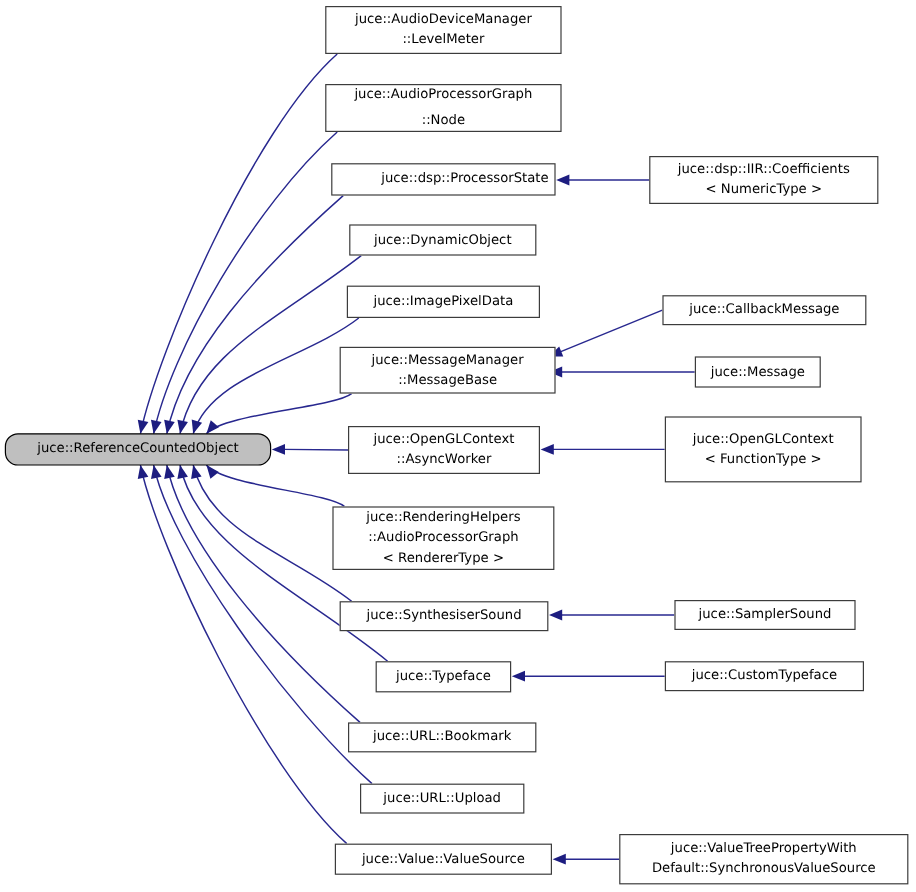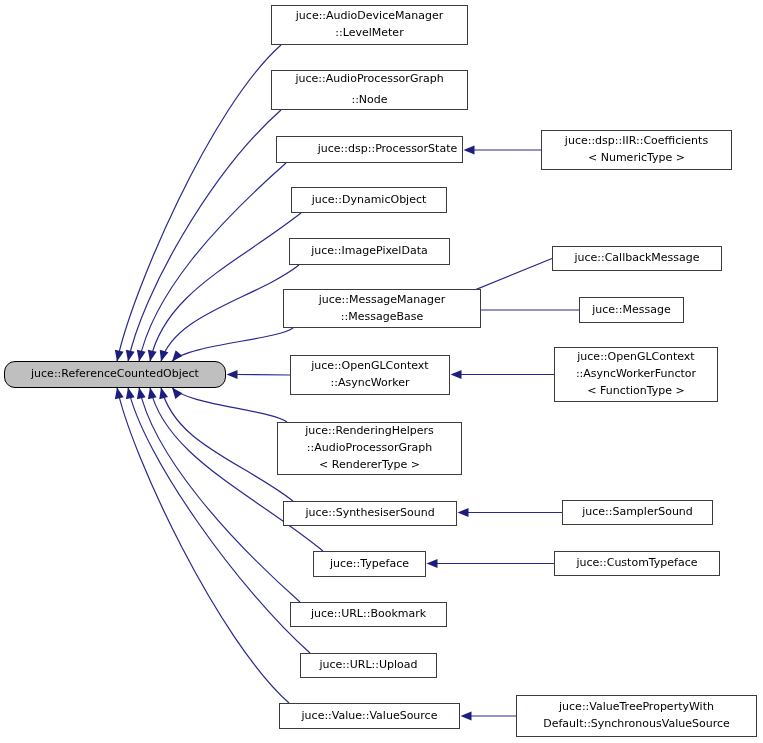--- a/index.html
+++ b/index.html
@@ -109,21 +109,21 @@
       </div>
       <div class="node" style="left: 276px; top: 136px; width: 187px; height: 27px; padding-left: 36px;">
         <span>juce::dsp::ProcessorState</span>
       </div>
       <div class="node" style="left: 291px; top: 187px; width: 156px; height: 26px;">
         <span>juce::DynamicObject</span>
       </div>
       <div class="node" style="left: 289px; top: 238px; width: 161px; height: 27px;">
         <span>juce::ImagePixelData</span>
       </div>
-      <div class="node" style="left: 283px; top: 289px; width: 198px; height: 39px;">
+      <div class="node" style="left: 283px; top: 289px; width: 180px; height: 39px;">
         <span>juce::MessageManager</span>
         <span>::MessageBase</span>
       </div>
       <div class="node" style="left: 290px; top: 355px; width: 160px; height: 40px;">
         <span>juce::OpenGLContext</span>
         <span>::AsyncWorker</span>
       </div>
       <div class="node" style="left: 277px; top: 422px; width: 185px; height: 53px;">
         <span>juce::RenderingHelpers</span>
         <span>::AudioProcessorGraph</span>
@@ -149,21 +149,20 @@
         <span>&lt; NumericType &gt;</span>
       </div>
       <div class="node" style="left: 552px; top: 246px; width: 170px; height: 25px;">
         <span>juce::CallbackMessage</span>
       </div>
       <div class="node" style="left: 579px; top: 297px; width: 105px; height: 26px;">
         <span>juce::Message</span>
       </div>
       <div class="node" style="left: 554px; top: 347px; width: 164px; height: 55px;">
         <span>juce::OpenGLContext</span>
-        <span>::AsyncWorkerFunctor</span>
         <span>&lt; FunctionType &gt;</span>
       </div>
       <div class="node" style="left: 562px; top: 500px; width: 151px; height: 25px;">
         <span>juce::SamplerSound</span>
       </div>
       <div class="node" style="left: 554px; top: 551px; width: 166px; height: 25px;">
         <span>juce::CustomTypeface</span>
       </div>
       <div class="node" style="left: 516px; top: 695px; width: 241px; height: 42px;">
         <span>juce::ValueTreePropertyWith</span>

